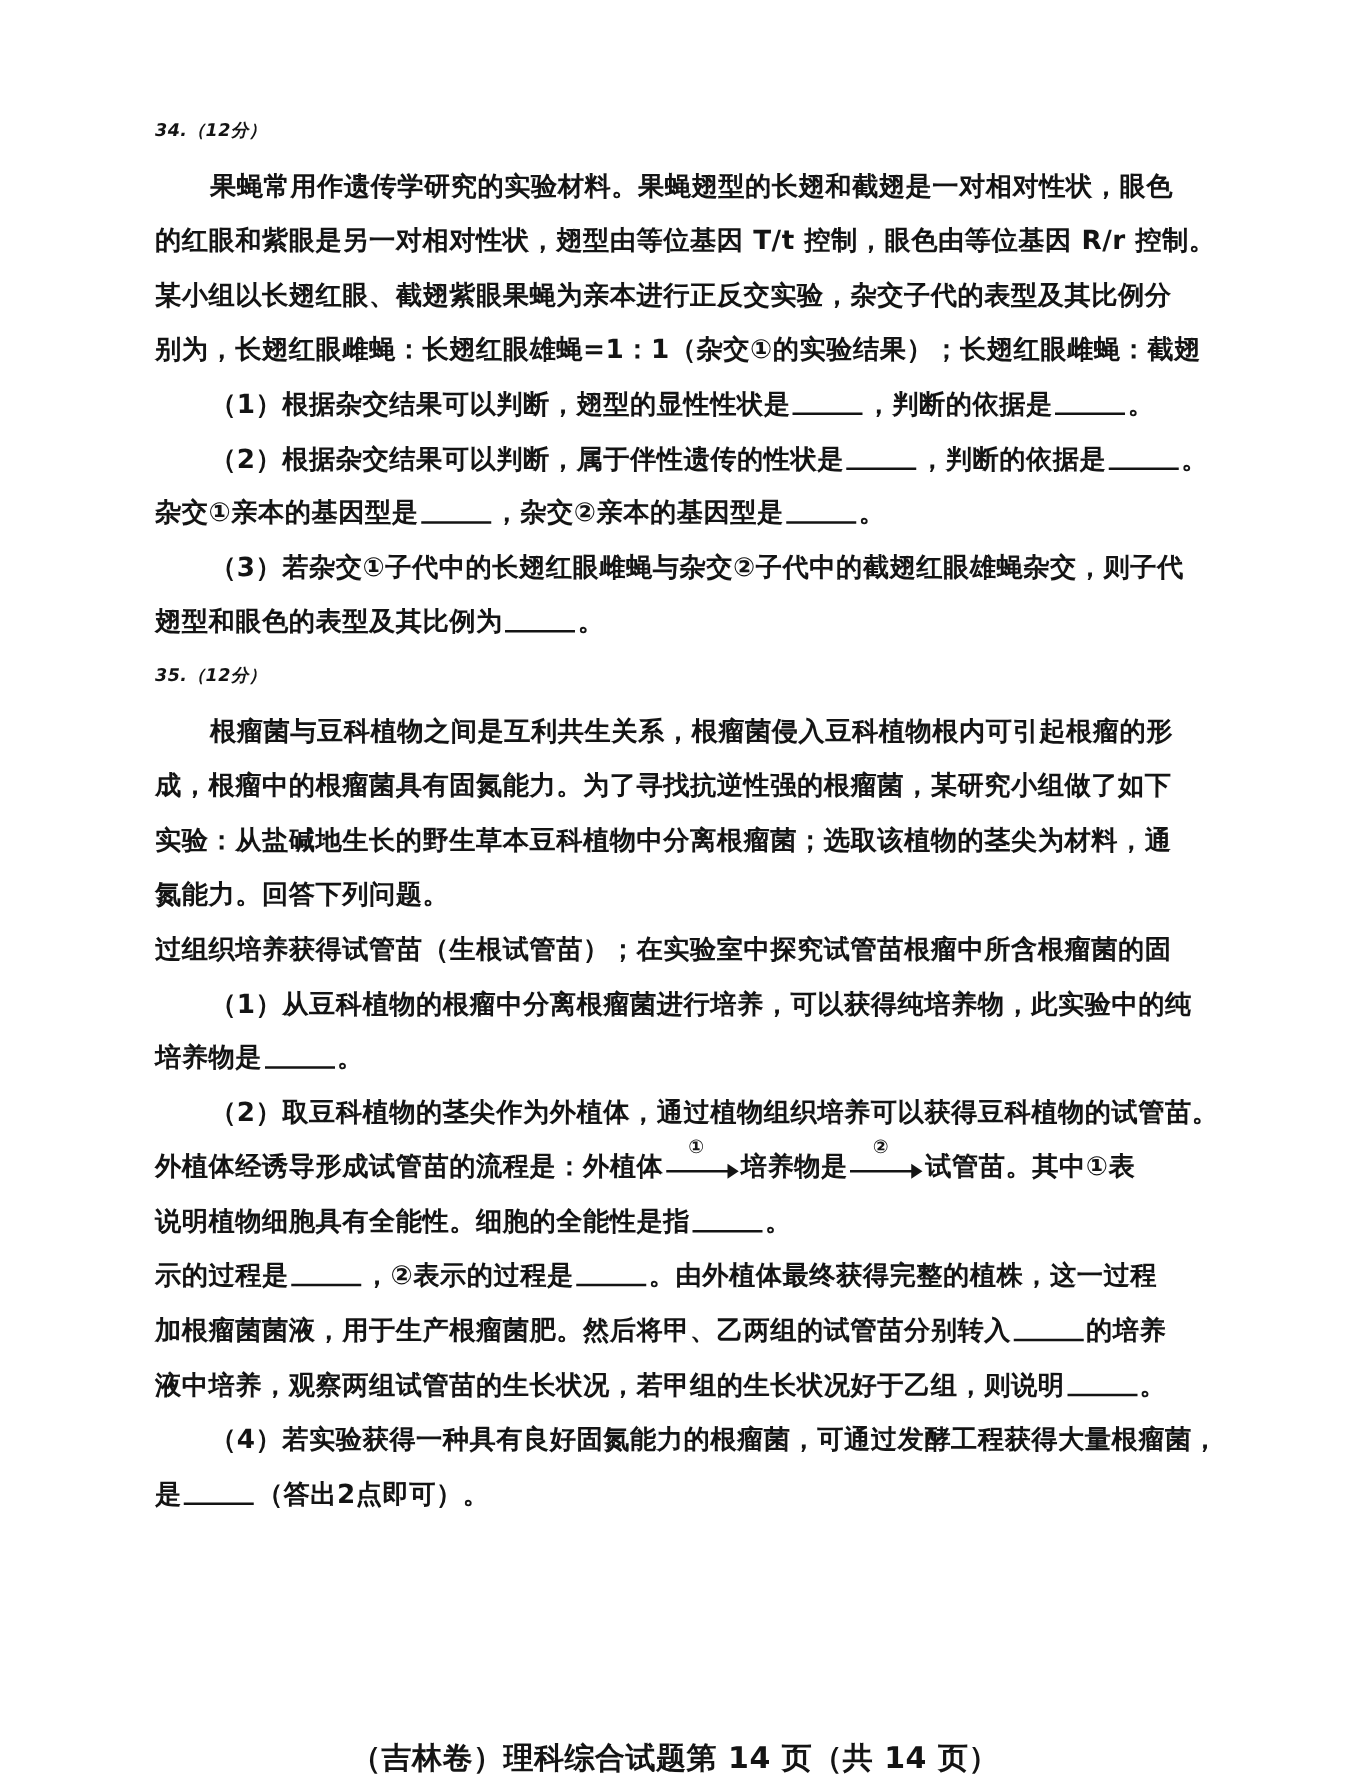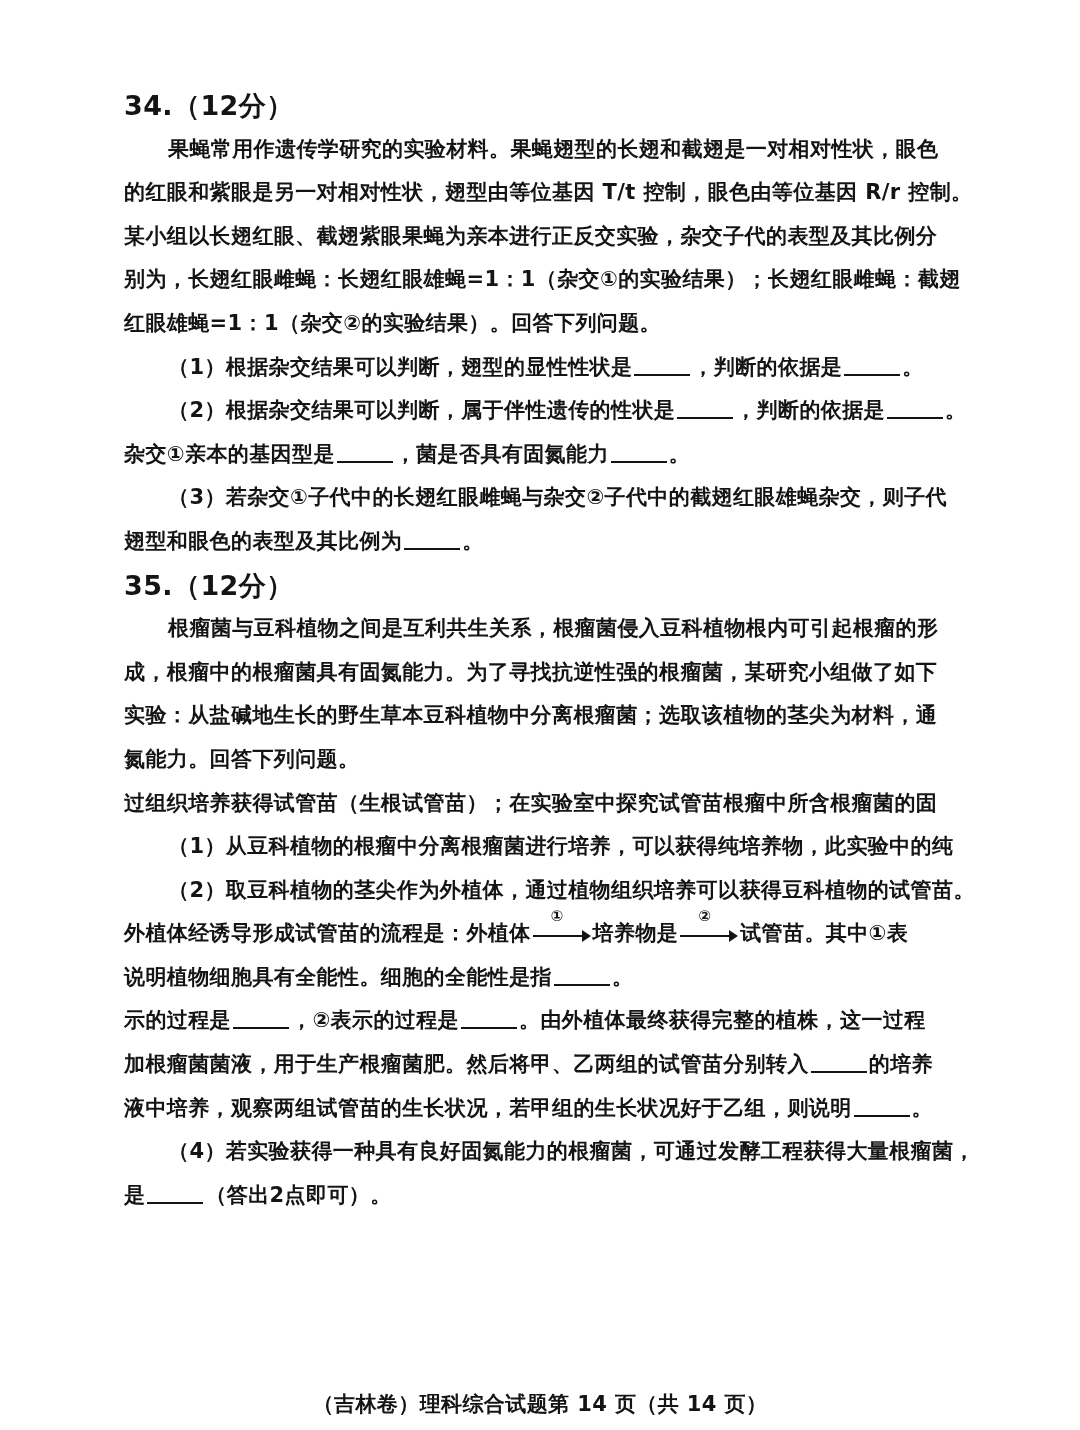--- a/index.html
+++ b/index.html
@@ -2,69 +2,71 @@
 <html><head>
 <meta charset="utf-8">
 <style>
   html, body { margin: 0; padding: 0; background: #ffffff; }
   body { width: 1080px; height: 1430px; position: relative; overflow: hidden;
          font-family: "DejaVu Sans", sans-serif; color: #141414; }
   .page { position: absolute; left: 124px; top: 84px; width: 862px; }
   .line { height: 43.6px; line-height: 43.6px; font-size: 21px; font-weight: bold;
           white-space: nowrap; letter-spacing: 0.4px; overflow: visible; }
   .indent { padding-left: 44px; }
-  .qhead { font-size: 27px; }
+  .qhead { font-size: 14px; font-style: italic; }
   .blank { display: inline-block; width: 56px; border-bottom: 2px solid #141414;
            height: 20px; vertical-align: -2px; margin: 0 2px; }
   .flow-arrow { display: inline-block; position: relative; width: 58px; height: 20px;
                 vertical-align: middle; margin: 0 2px; }
   .flow-arrow .shaft { position: absolute; left: 0; right: 6px; top: 11px;
                        border-top: 2px solid #141414; }
   .flow-arrow .head { position: absolute; right: 0; top: 6px; width: 0; height: 0;
                       border-left: 9px solid #141414; border-top: 6px solid transparent;
                       border-bottom: 6px solid transparent; }
   .flow-arrow .lbl { position: absolute; left: 18px; top: -16px; font-size: 15px;
                      line-height: 16px; }
   .footer { position: absolute; left: 0; width: 1080px; top: 1390px; text-align: center;
-            font-size: 21px; font-weight: bold; letter-spacing: 0.4px; }
+            font-size: 24px; font-weight: bold; letter-spacing: 0.4px; }
 </style>
 </head>
 <body>
 
 <div class="page">
 
   <div class="line qhead">34.（12分）</div>
   <div class="line indent">果蝇常用作遗传学研究的实验材料。果蝇翅型的长翅和截翅是一对相对性状，眼色</div>
   <div class="line">的红眼和紫眼是另一对相对性状，翅型由等位基因 T/t 控制，眼色由等位基因 R/r 控制。</div>
   <div class="line">某小组以长翅红眼、截翅紫眼果蝇为亲本进行正反交实验，杂交子代的表型及其比例分</div>
   <div class="line">别为，长翅红眼雌蝇：长翅红眼雄蝇=1：1（杂交①的实验结果）；长翅红眼雌蝇：截翅</div>
-  <div class="line">红眼雄蝇=1：1（杂交②的实验结果）。回答下列问题。</div>
 
   <div class="line indent">
     <span>（1）根据杂交结果可以判断，翅型的显性性状是</span><span class="blank"></span><span>，判断的依据是</span><span class="blank"></span><span>。</span>
   </div>
   <div class="line indent">
     <span>（2）根据杂交结果可以判断，属于伴性遗传的性状是</span><span class="blank"></span><span>，判断的依据是</span><span class="blank"></span><span>。</span>
   </div>
   <div class="line">
-    <span>杂交①亲本的基因型是</span><span class="blank"></span><span>，菌是否具有固氮能力</span><span class="blank"></span><span>。</span>
+    <span>杂交①亲本的基因型是</span><span class="blank"></span><span>，杂交②亲本的基因型是</span><span class="blank"></span><span>。</span>
   </div>
   <div class="line indent">（3）若杂交①子代中的长翅红眼雌蝇与杂交②子代中的截翅红眼雄蝇杂交，则子代</div>
   <div class="line">
     <span>翅型和眼色的表型及其比例为</span><span class="blank"></span><span>。</span>
   </div>
 
   <div class="line qhead">35.（12分）</div>
   <div class="line indent">根瘤菌与豆科植物之间是互利共生关系，根瘤菌侵入豆科植物根内可引起根瘤的形</div>
   <div class="line">成，根瘤中的根瘤菌具有固氮能力。为了寻找抗逆性强的根瘤菌，某研究小组做了如下</div>
   <div class="line">实验：从盐碱地生长的野生草本豆科植物中分离根瘤菌；选取该植物的茎尖为材料，通</div>
   <div class="line">氮能力。回答下列问题。</div>
   <div class="line">过组织培养获得试管苗（生根试管苗）；在实验室中探究试管苗根瘤中所含根瘤菌的固</div>
 
   <div class="line indent">（1）从豆科植物的根瘤中分离根瘤菌进行培养，可以获得纯培养物，此实验中的纯</div>
+  <div class="line">
+    <span>培养物是</span><span class="blank"></span><span>。</span>
+  </div>
 
   <div class="line indent">（2）取豆科植物的茎尖作为外植体，通过植物组织培养可以获得豆科植物的试管苗。</div>
   <div class="line">
     <span>外植体经诱导形成试管苗的流程是：</span><span>外植体</span><span class="flow-arrow"><span class="lbl">①</span><span class="shaft"></span><span class="head"></span></span><span>培养物是</span><span class="flow-arrow"><span class="lbl">②</span><span class="shaft"></span><span class="head"></span></span><span>试管苗</span><span>。其中①表</span>
   </div>
   <div class="line">
     <span>说明植物细胞具有全能性。细胞的全能性是指</span><span class="blank"></span><span>。</span>
   </div>
   <div class="line">
     <span>示的过程是</span><span class="blank"></span><span>，②表示的过程是</span><span class="blank"></span><span>。由外植体最终获得完整的植株，这一过程</span>

